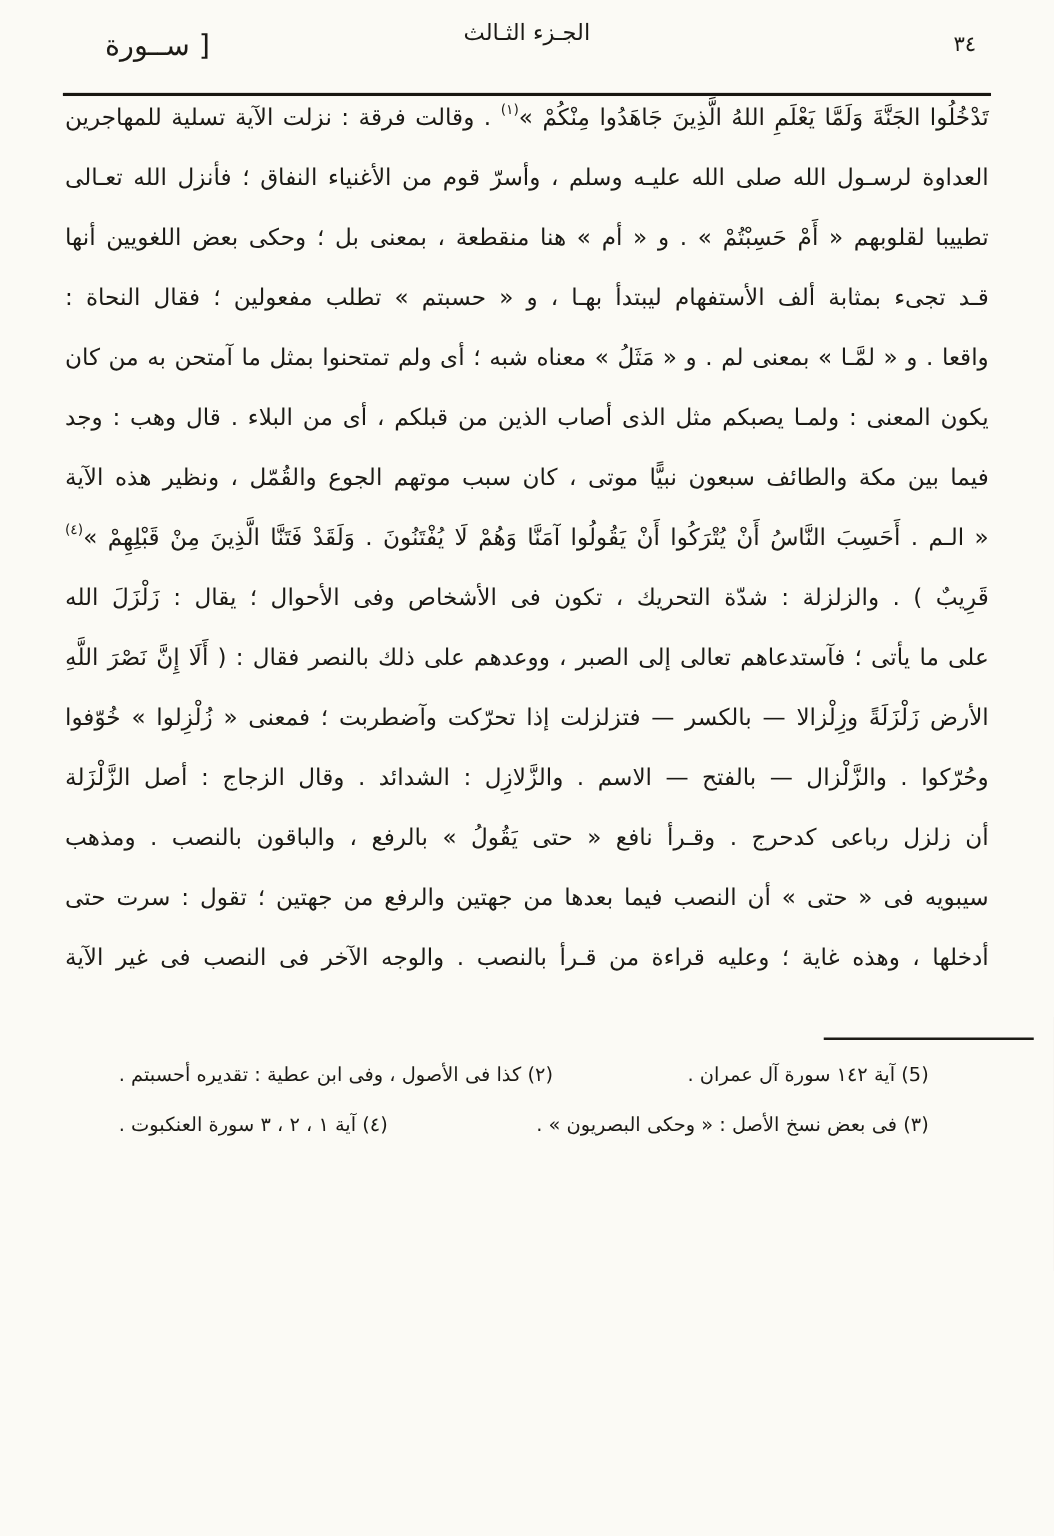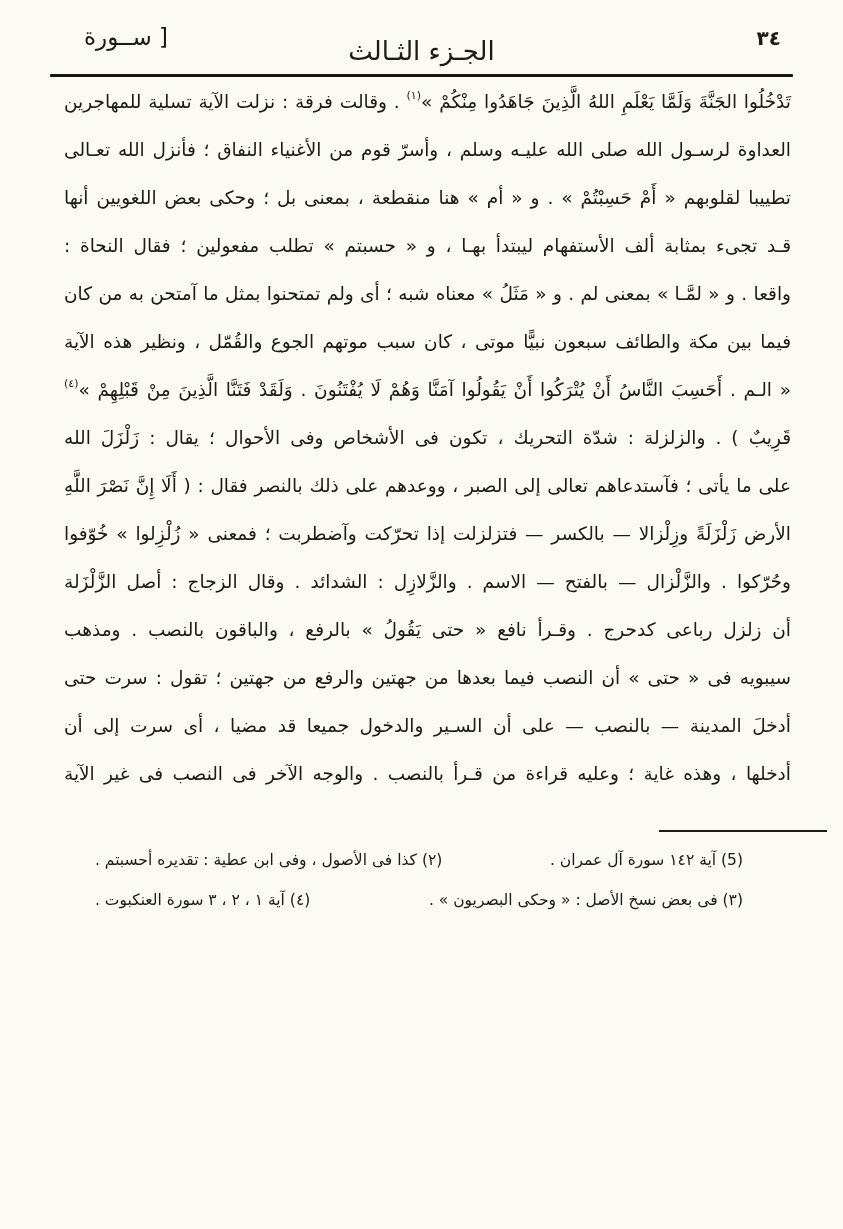--- a/index.html
+++ b/index.html
@@ -19,30 +19,30 @@
   
   .header {
     position: relative;
     padding: 26px 54px 0 54px;
     height: 46px;
   }
   .page-number {
     position: absolute;
     right: 62px;
     top: 26px;
-    font-size: 20px;
-    font-weight: bold;
+    font-size: 17px;
+    font-weight: normal;
     letter-spacing: 1px;
   }
   .part-title {
     position: absolute;
     left: 50%;
-    top: 36px;
+    top: 16px;
     transform: translateX(-50%);
-    font-size: 26px;
+    font-size: 18px;
     white-space: nowrap;
   }
   .catchword {
     position: absolute;
     left: 84px;
     top: 24px;
     font-size: 23px;
     white-space: nowrap;
     text-align: right;
   }
@@ -51,22 +51,21 @@
     border-top: 3px solid #181611;
     position: absolute;
     top: 0; right: 0; left: 0;
     border-radius: 1px;
   }
 
   
   .body-text {
     padding: 26px 52px 0 52px;
     font-size: 18.5px;
-    line-height: 48px;
-    margin-left: 12px;
+    line-height: 32px;
   }
   .line {
     height: 48px;
     text-align: justify;
     text-align-last: justify;
     white-space: nowrap;
     overflow: visible;
   }
   .fn-marker {
     font-size: 11px;
@@ -103,29 +102,29 @@
     <span class="catchword">[ ســورة</span>
   </div>
   <div class="header-rule"></div>
 
   <div class="body-text">
     <div class="line"><span>تَدْخُلُوا الجَنَّةَ وَلَمَّا يَعْلَمِ اللهُ الَّذِينَ جَاهَدُوا مِنْكُمْ »</span><sup class="fn-marker">(١)</sup><span> . وقالت فرقة : نزلت الآية تسلية للمهاجرين</span></div>
     <div class="line"><span>العداوة لرسـول الله صلى الله عليـه وسلم ، وأسرّ قوم من الأغنياء النفاق ؛ فأنزل الله تعـالى</span><sup class="fn-marker"></sup><span></span></div>
     <div class="line"><span>تطييبا لقلوبهم « أَمْ حَسِبْتُمْ » . و « أم » هنا منقطعة ، بمعنى بل ؛ وحكى بعض اللغويين أنها</span><sup class="fn-marker"></sup><span></span></div>
     <div class="line"><span>قـد تجىء بمثابة ألف الأستفهام ليبتدأ بهـا ، و « حسبتم » تطلب مفعولين ؛ فقال النحاة :</span><sup class="fn-marker"></sup><span></span></div>
     <div class="line"><span>واقعا . و « لمَّـا » بمعنى لم . و « مَثَلُ » معناه شبه ؛ أى ولم تمتحنوا بمثل ما آمتحن به من كان</span><sup class="fn-marker"></sup><span></span></div>
+    <div class="line"><span>يكون المعنى : ولمـا يصبكم مثل الذى أصاب الذين من قبلكم ، أى من البلاء . قال وهب : وجد</span><sup class="fn-marker"></sup><span></span></div>
     <div class="line"><span>فيما بين مكة والطائف سبعون نبيًّا موتى ، كان سبب موتهم الجوع والقُمّل ، ونظير هذه الآية</span><sup class="fn-marker"></sup><span></span></div>
     <div class="line"><span>« الـم . أَحَسِبَ النَّاسُ أَنْ يُتْرَكُوا أَنْ يَقُولُوا آمَنَّا وَهُمْ لَا يُفْتَنُونَ . وَلَقَدْ فَتَنَّا الَّذِينَ مِنْ قَبْلِهِمْ »</span><sup class="fn-marker">(٤)</sup><span></span></div>
     <div class="line"><span>قَرِيبٌ ) . والزلزلة : شدّة التحريك ، تكون فى الأشخاص وفى الأحوال ؛ يقال : زَلْزَلَ الله</span><sup class="fn-marker"></sup><span></span></div>
     <div class="line"><span>على ما يأتى ؛ فآستدعاهم تعالى إلى الصبر ، ووعدهم على ذلك بالنصر فقال : ( أَلَا إِنَّ نَصْرَ اللَّهِ</span><sup class="fn-marker"></sup><span></span></div>
     <div class="line"><span>الأرض زَلْزَلَةً وزِلْزالا — بالكسر — فتزلزلت إذا تحرّكت وآضطربت ؛ فمعنى « زُلْزِلوا » خُوّفوا</span><sup class="fn-marker"></sup><span></span></div>
     <div class="line"><span>وحُرّكوا . والزَّلْزال — بالفتح — الاسم . والزَّلازِل : الشدائد . وقال الزجاج : أصل الزَّلْزَلة</span><sup class="fn-marker"></sup><span></span></div>
     <div class="line"><span>أن زلزل رباعى كدحرج . وقـرأ نافع « حتى يَقُولُ » بالرفع ، والباقون بالنصب . ومذهب</span><sup class="fn-marker"></sup><span></span></div>
     <div class="line"><span>سيبويه فى « حتى » أن النصب فيما بعدها من جهتين والرفع من جهتين ؛ تقول : سرت حتى</span><sup class="fn-marker"></sup><span></span></div>
-    <div class="line"><span>أدخلَ المدينة — بالنصب — على أن السـير والدخول جميعا قد مضيا ، أى سرت إلى أن</span><sup class="fn-marker"></sup><span></span></div>
     <div class="line"><span>أدخلها ، وهذه غاية ؛ وعليه قراءة من قـرأ بالنصب . والوجه الآخر فى النصب فى غير الآية</span><sup class="fn-marker"></sup><span></span></div>
   </div>
 
   <div class="footnote-sep"></div>
   <div class="footnotes">
     <div class="footnote-row">
       <span>(5) آية ١٤٢ سورة آل عمران .</span>
       <span>(٢) كذا فى الأصول ، وفى ابن عطية : تقديره أحسبتم .</span>
     </div>
     <div class="footnote-row">

